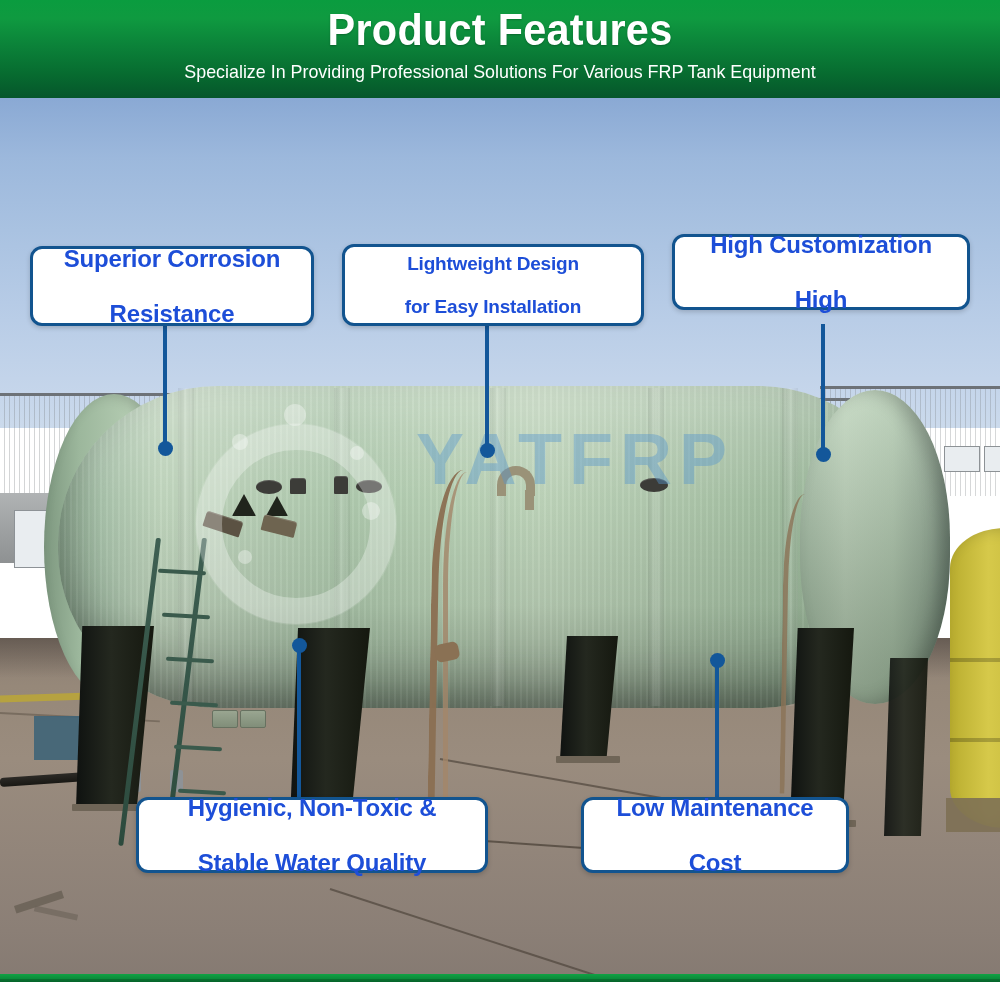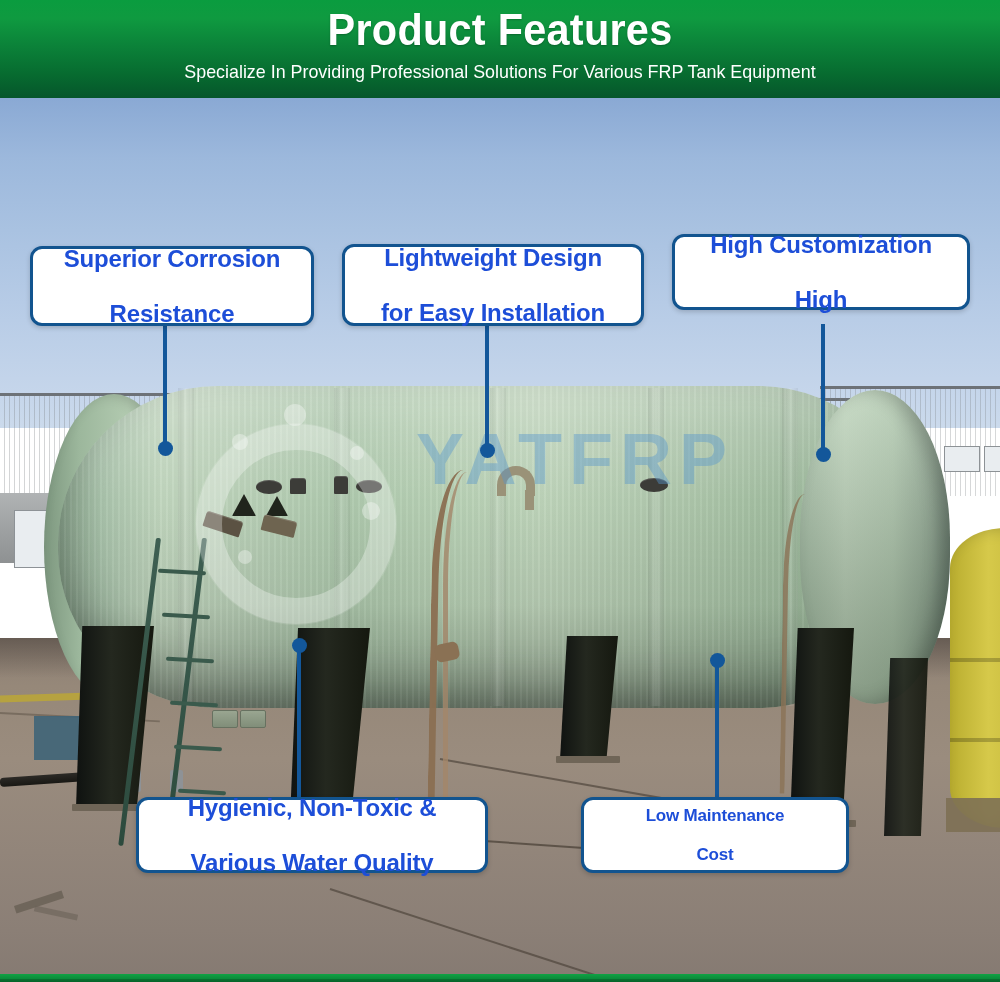--- a/index.html
+++ b/index.html
@@ -388,42 +388,42 @@
   <div class="lead-dot" style="left:710px;top:653px;"></div>
 
   <div class="callout" style="left:30px;top:246px;width:284px;height:80px;">
     <span style="font-size:24px;">
       <span>Superior Corrosion</span><br>
       <span>Resistance</span>
     </span>
   </div>
 
   <div class="callout" style="left:342px;top:244px;width:302px;height:82px;">
-    <span style="font-size:24px;">
+    <span style="font-size:19px;">
       <span>Lightweight Design</span><br>
       <span>for Easy Installation</span>
     </span>
   </div>
 
   <div class="callout" style="left:672px;top:234px;width:298px;height:76px;">
     <span style="font-size:24px;">
       <span>High Customization</span><br>
       <span>High</span>
     </span>
   </div>
 
   <div class="callout" style="left:136px;top:797px;width:352px;height:76px;">
     <span style="font-size:24px;">
       <span>Hygienic, Non-Toxic &amp;</span><br>
-      <span>Various Water Quality</span>
+      <span>Stable Water Quality</span>
     </span>
   </div>
 
   <div class="callout" style="left:581px;top:797px;width:268px;height:76px;">
-    <span style="font-size:17px;">
+    <span style="font-size:24px;">
       <span>Low Maintenance</span><br>
       <span>Cost</span>
     </span>
   </div>
 
   <div class="footer">
     <div class="footer-top"></div>
   </div>
 
 </div>

